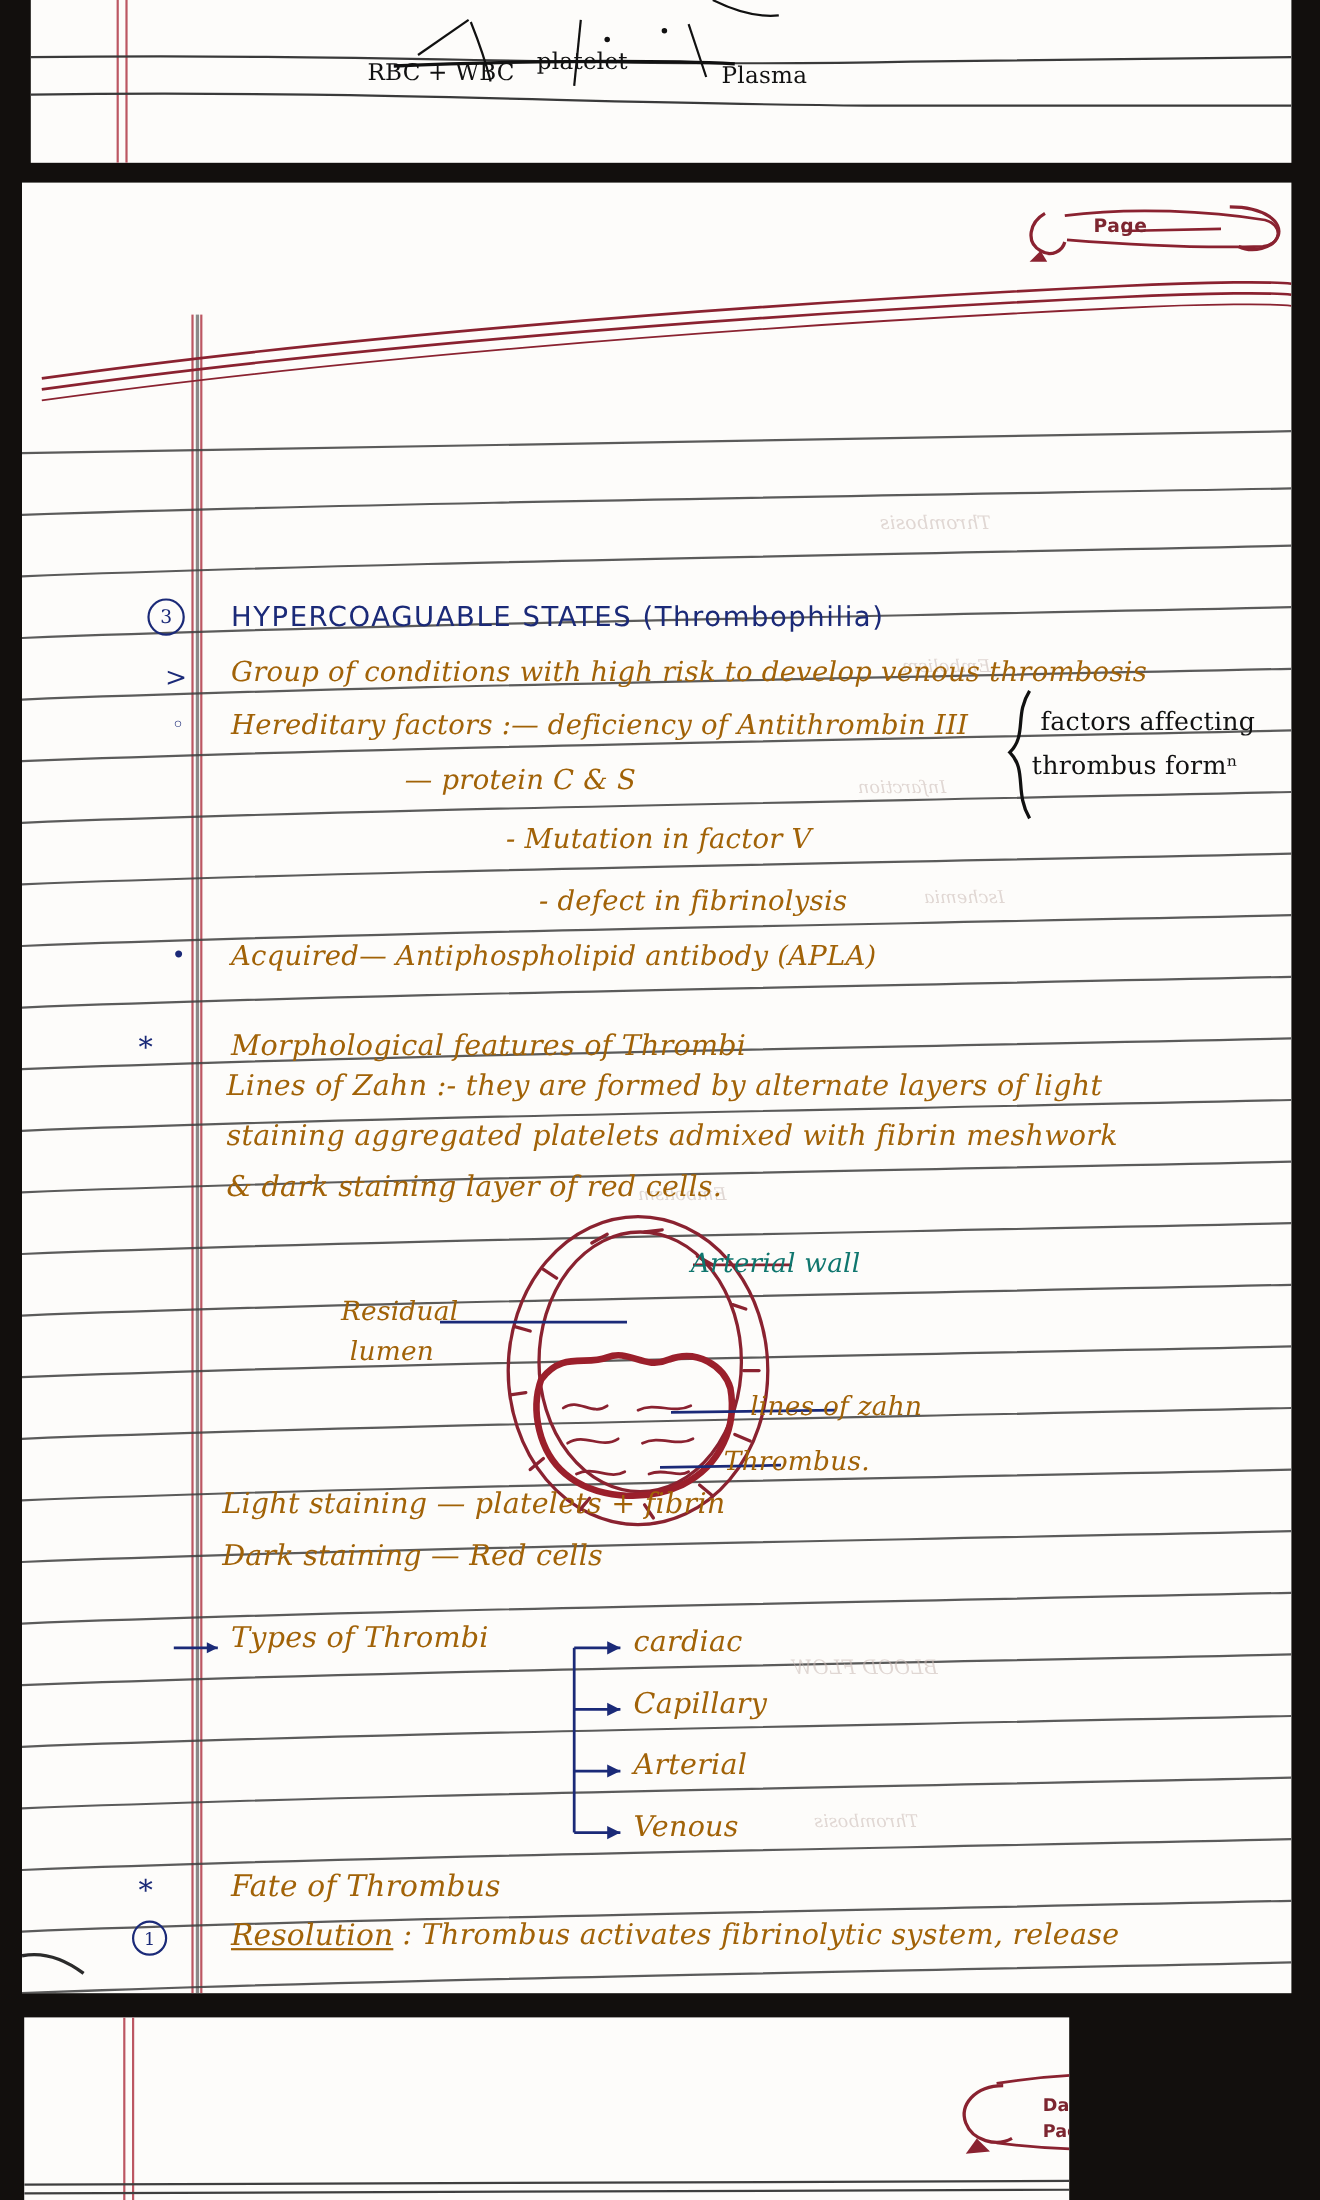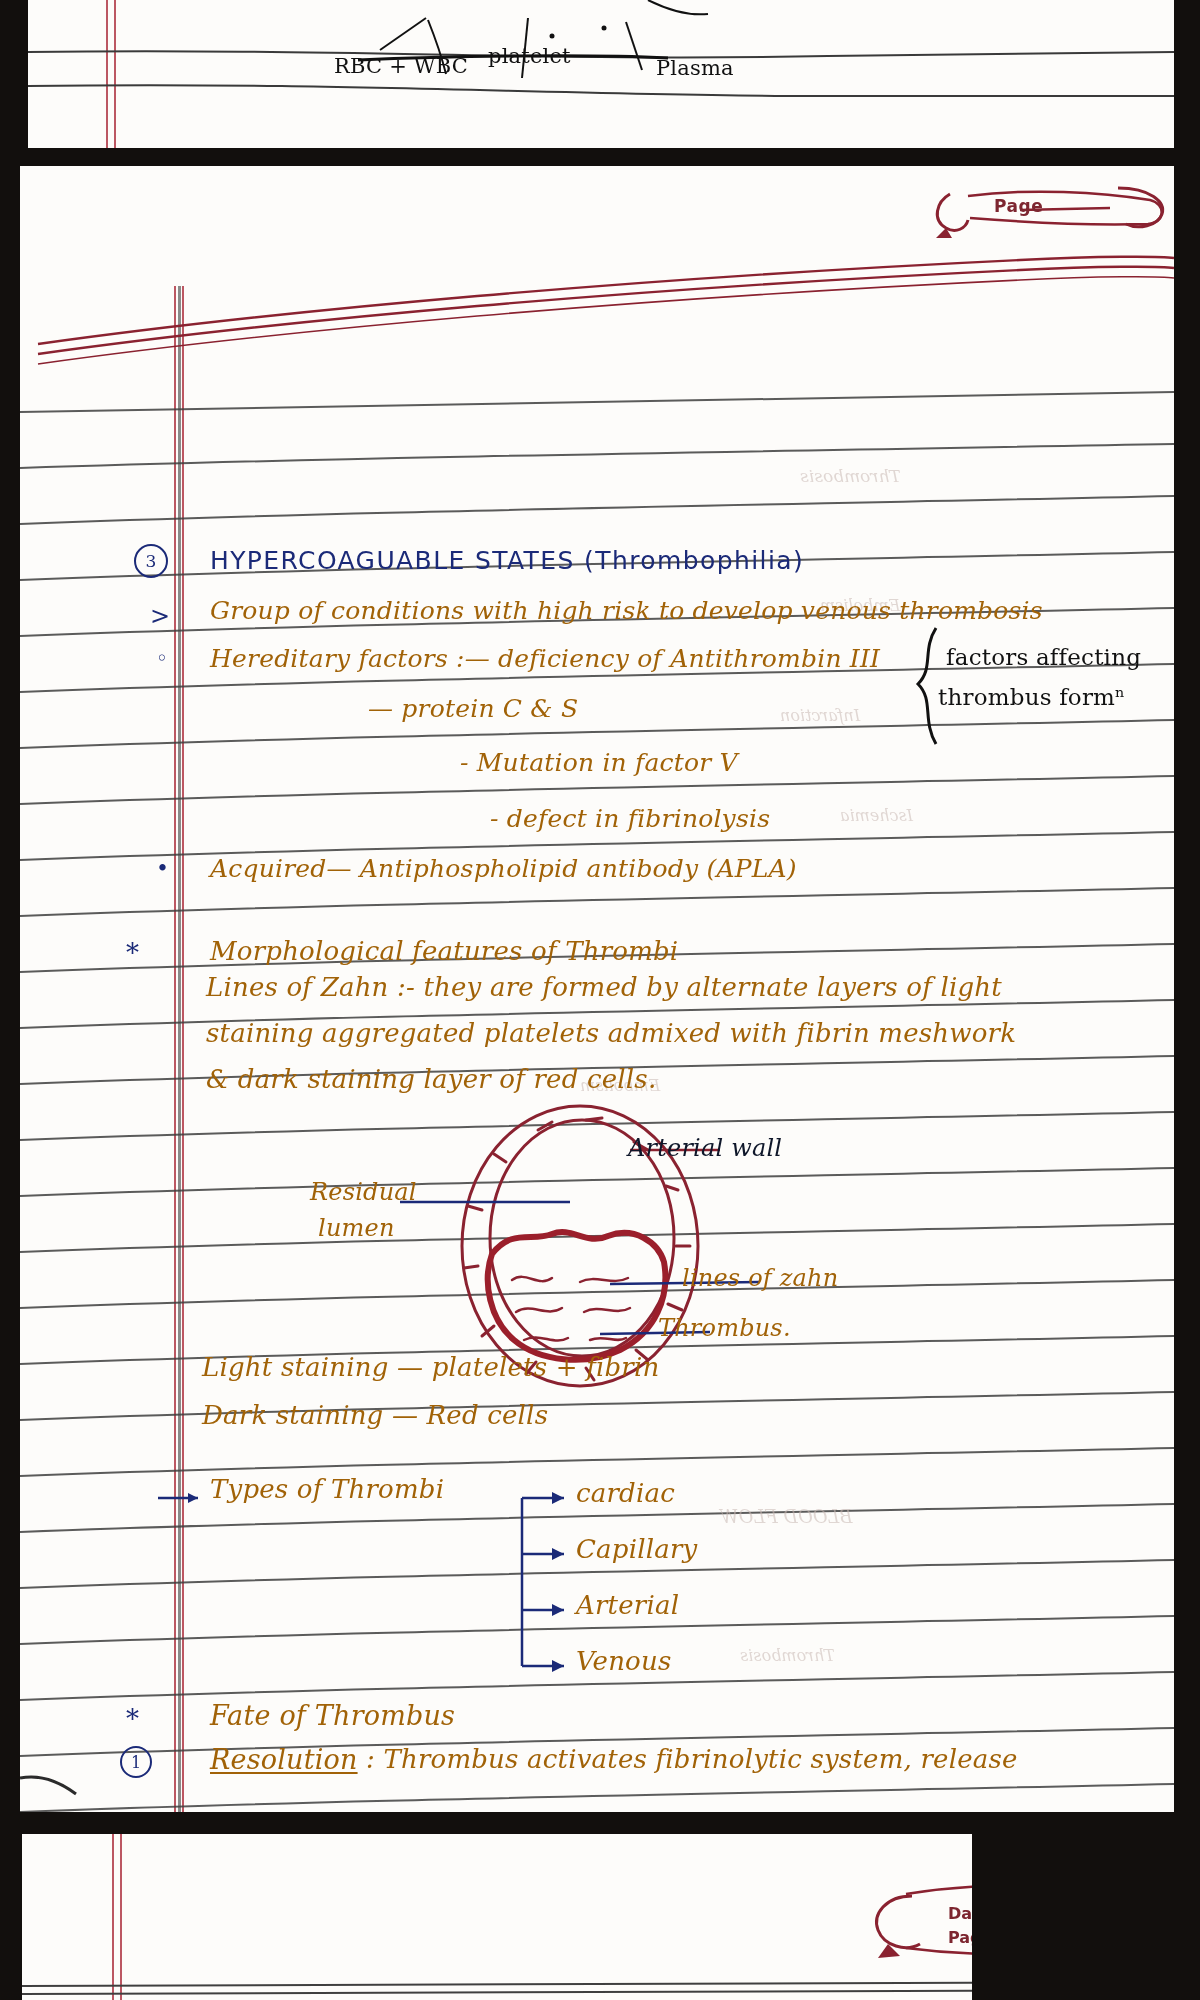--- a/index.html
+++ b/index.html
@@ -33,21 +33,21 @@
   
   .hw{
     position:absolute;
     color:#a16207;
     font-family:"DejaVu Serif", serif;
     font-style:italic;
     white-space:nowrap;
     letter-spacing:.2px;
   }
   .hw.blk{ color:#111; font-style:normal; }
-  .hw.red{ color:#0f172a; }
+  .hw.red{ color:#0f766e; }
   .hw.caps{ font-style:normal; font-family:"DejaVu Sans", sans-serif; letter-spacing:1.4px; }
   .hw.u{ text-decoration:underline; text-underline-offset:3px; }
 
   .bullet{
     position:absolute;color:#1b2a78;
     font-family:"DejaVu Serif", serif;
   }
   .circnum{
     position:absolute;
     width:30px;height:30px;border:2px solid #1b2a78;border-radius:50%;

